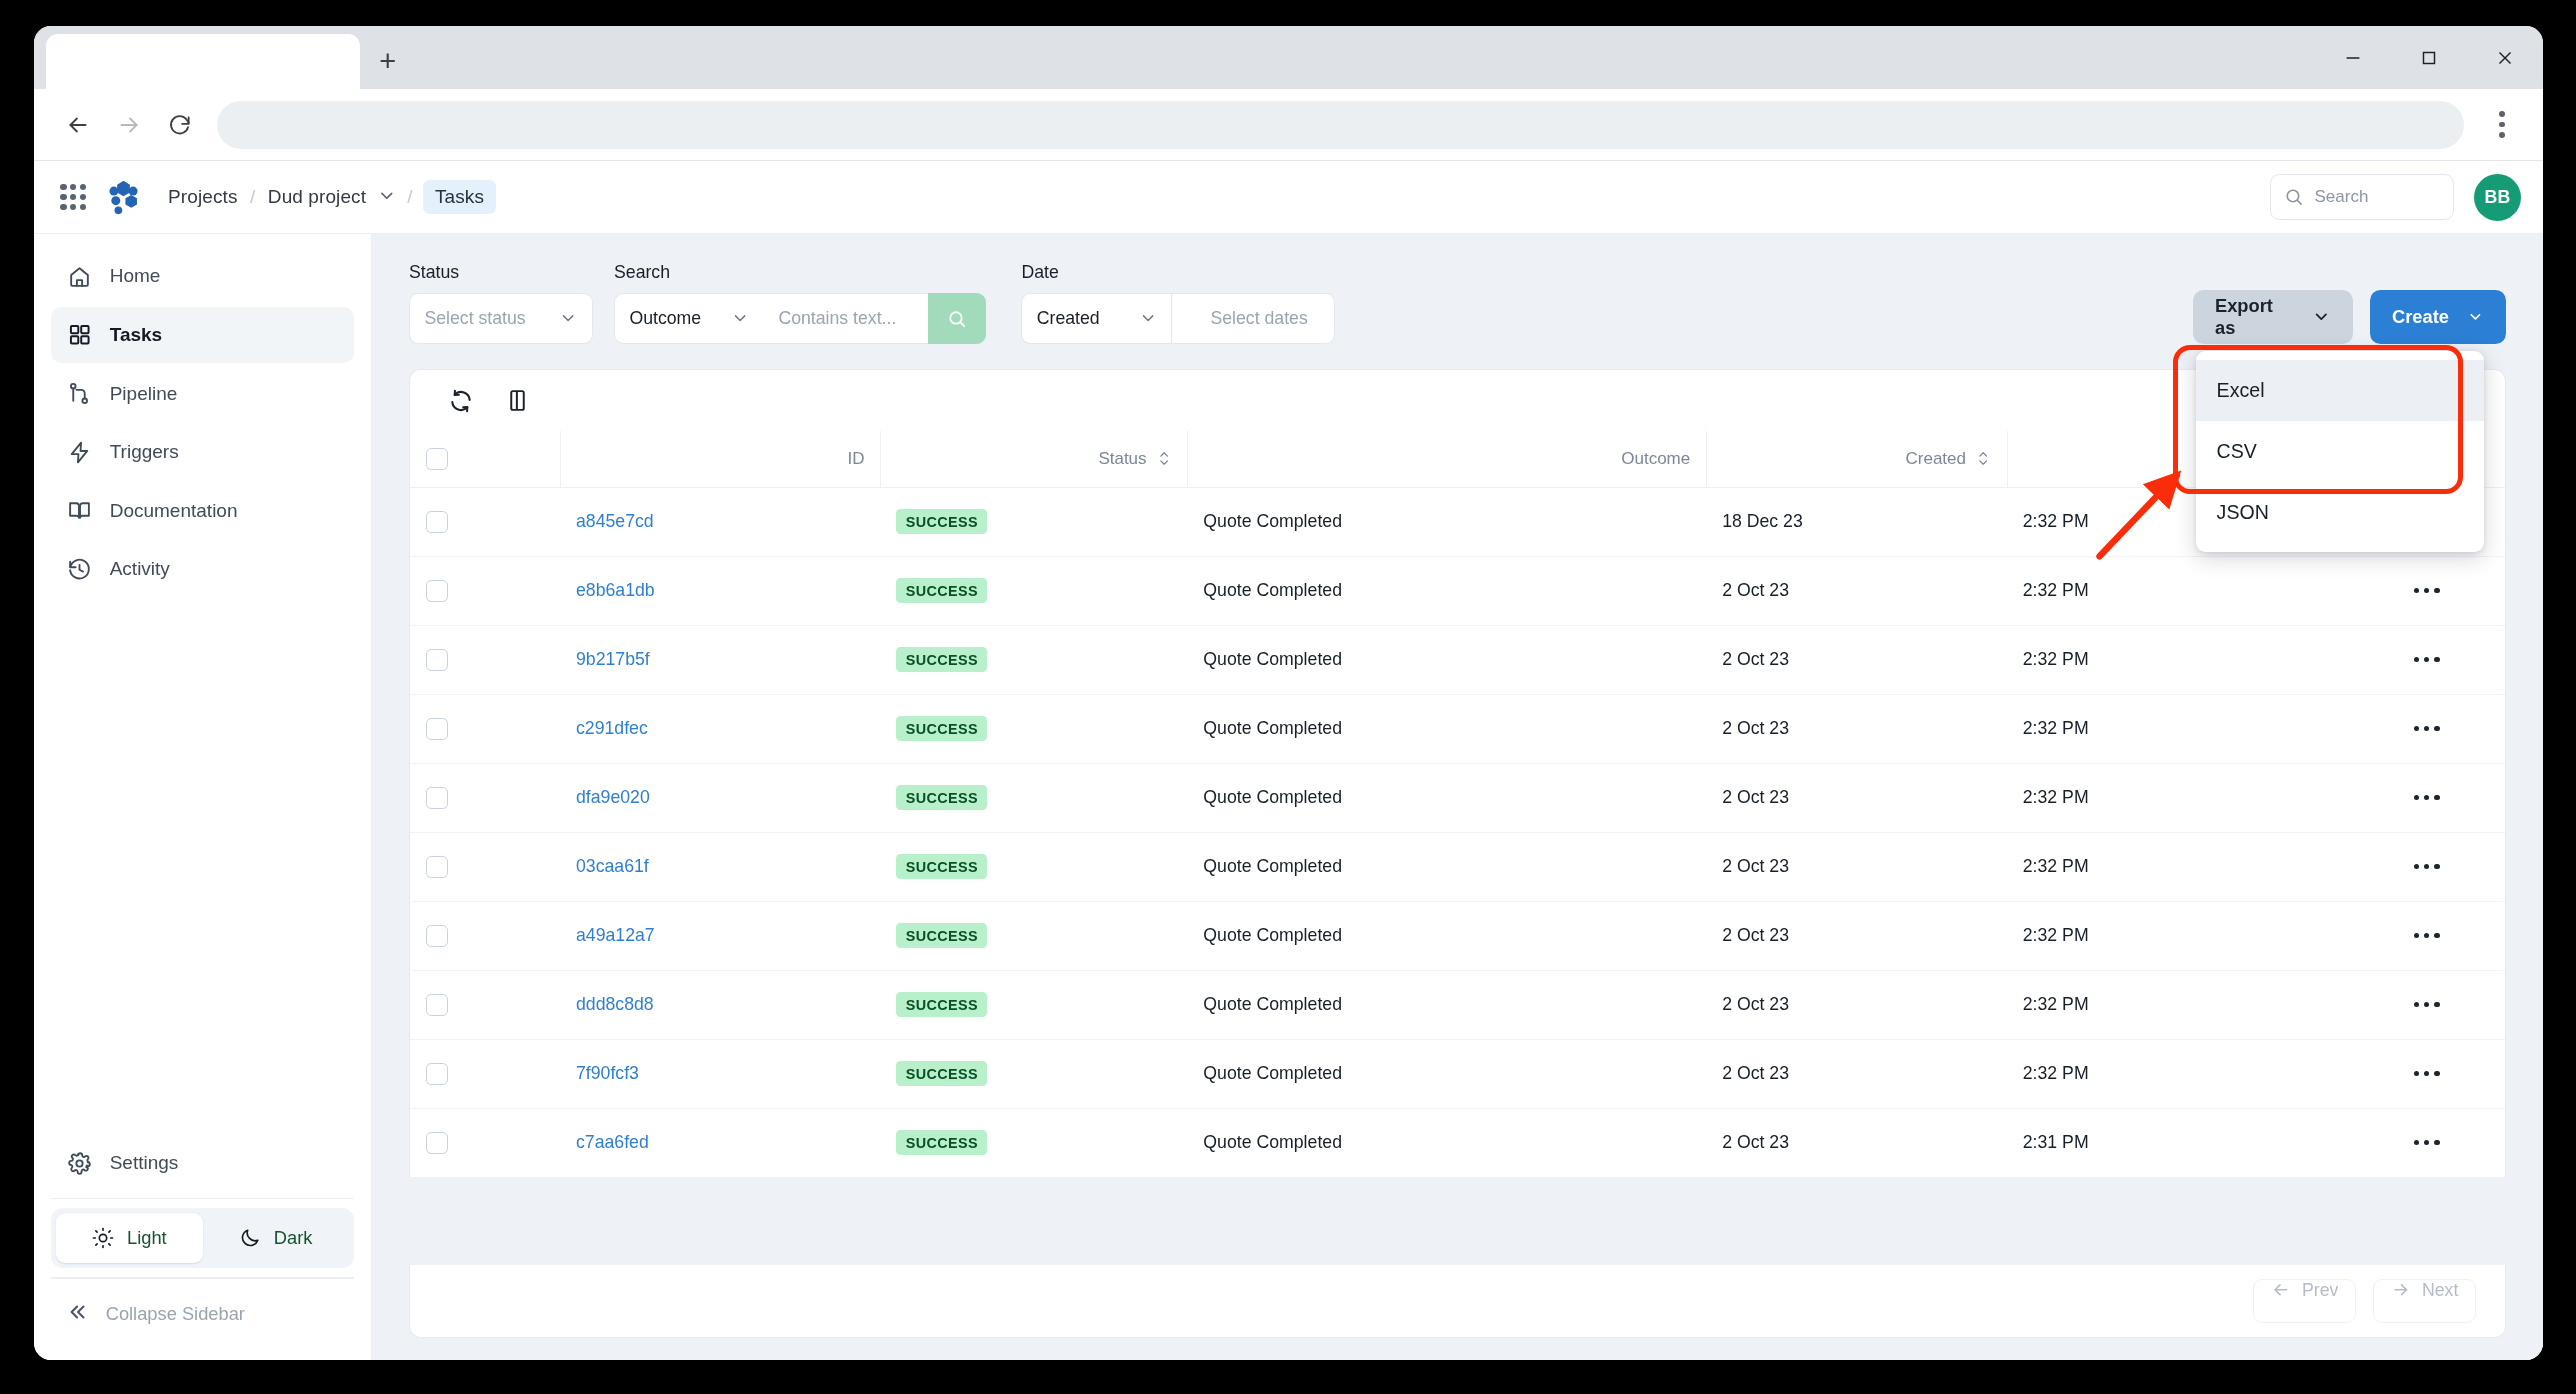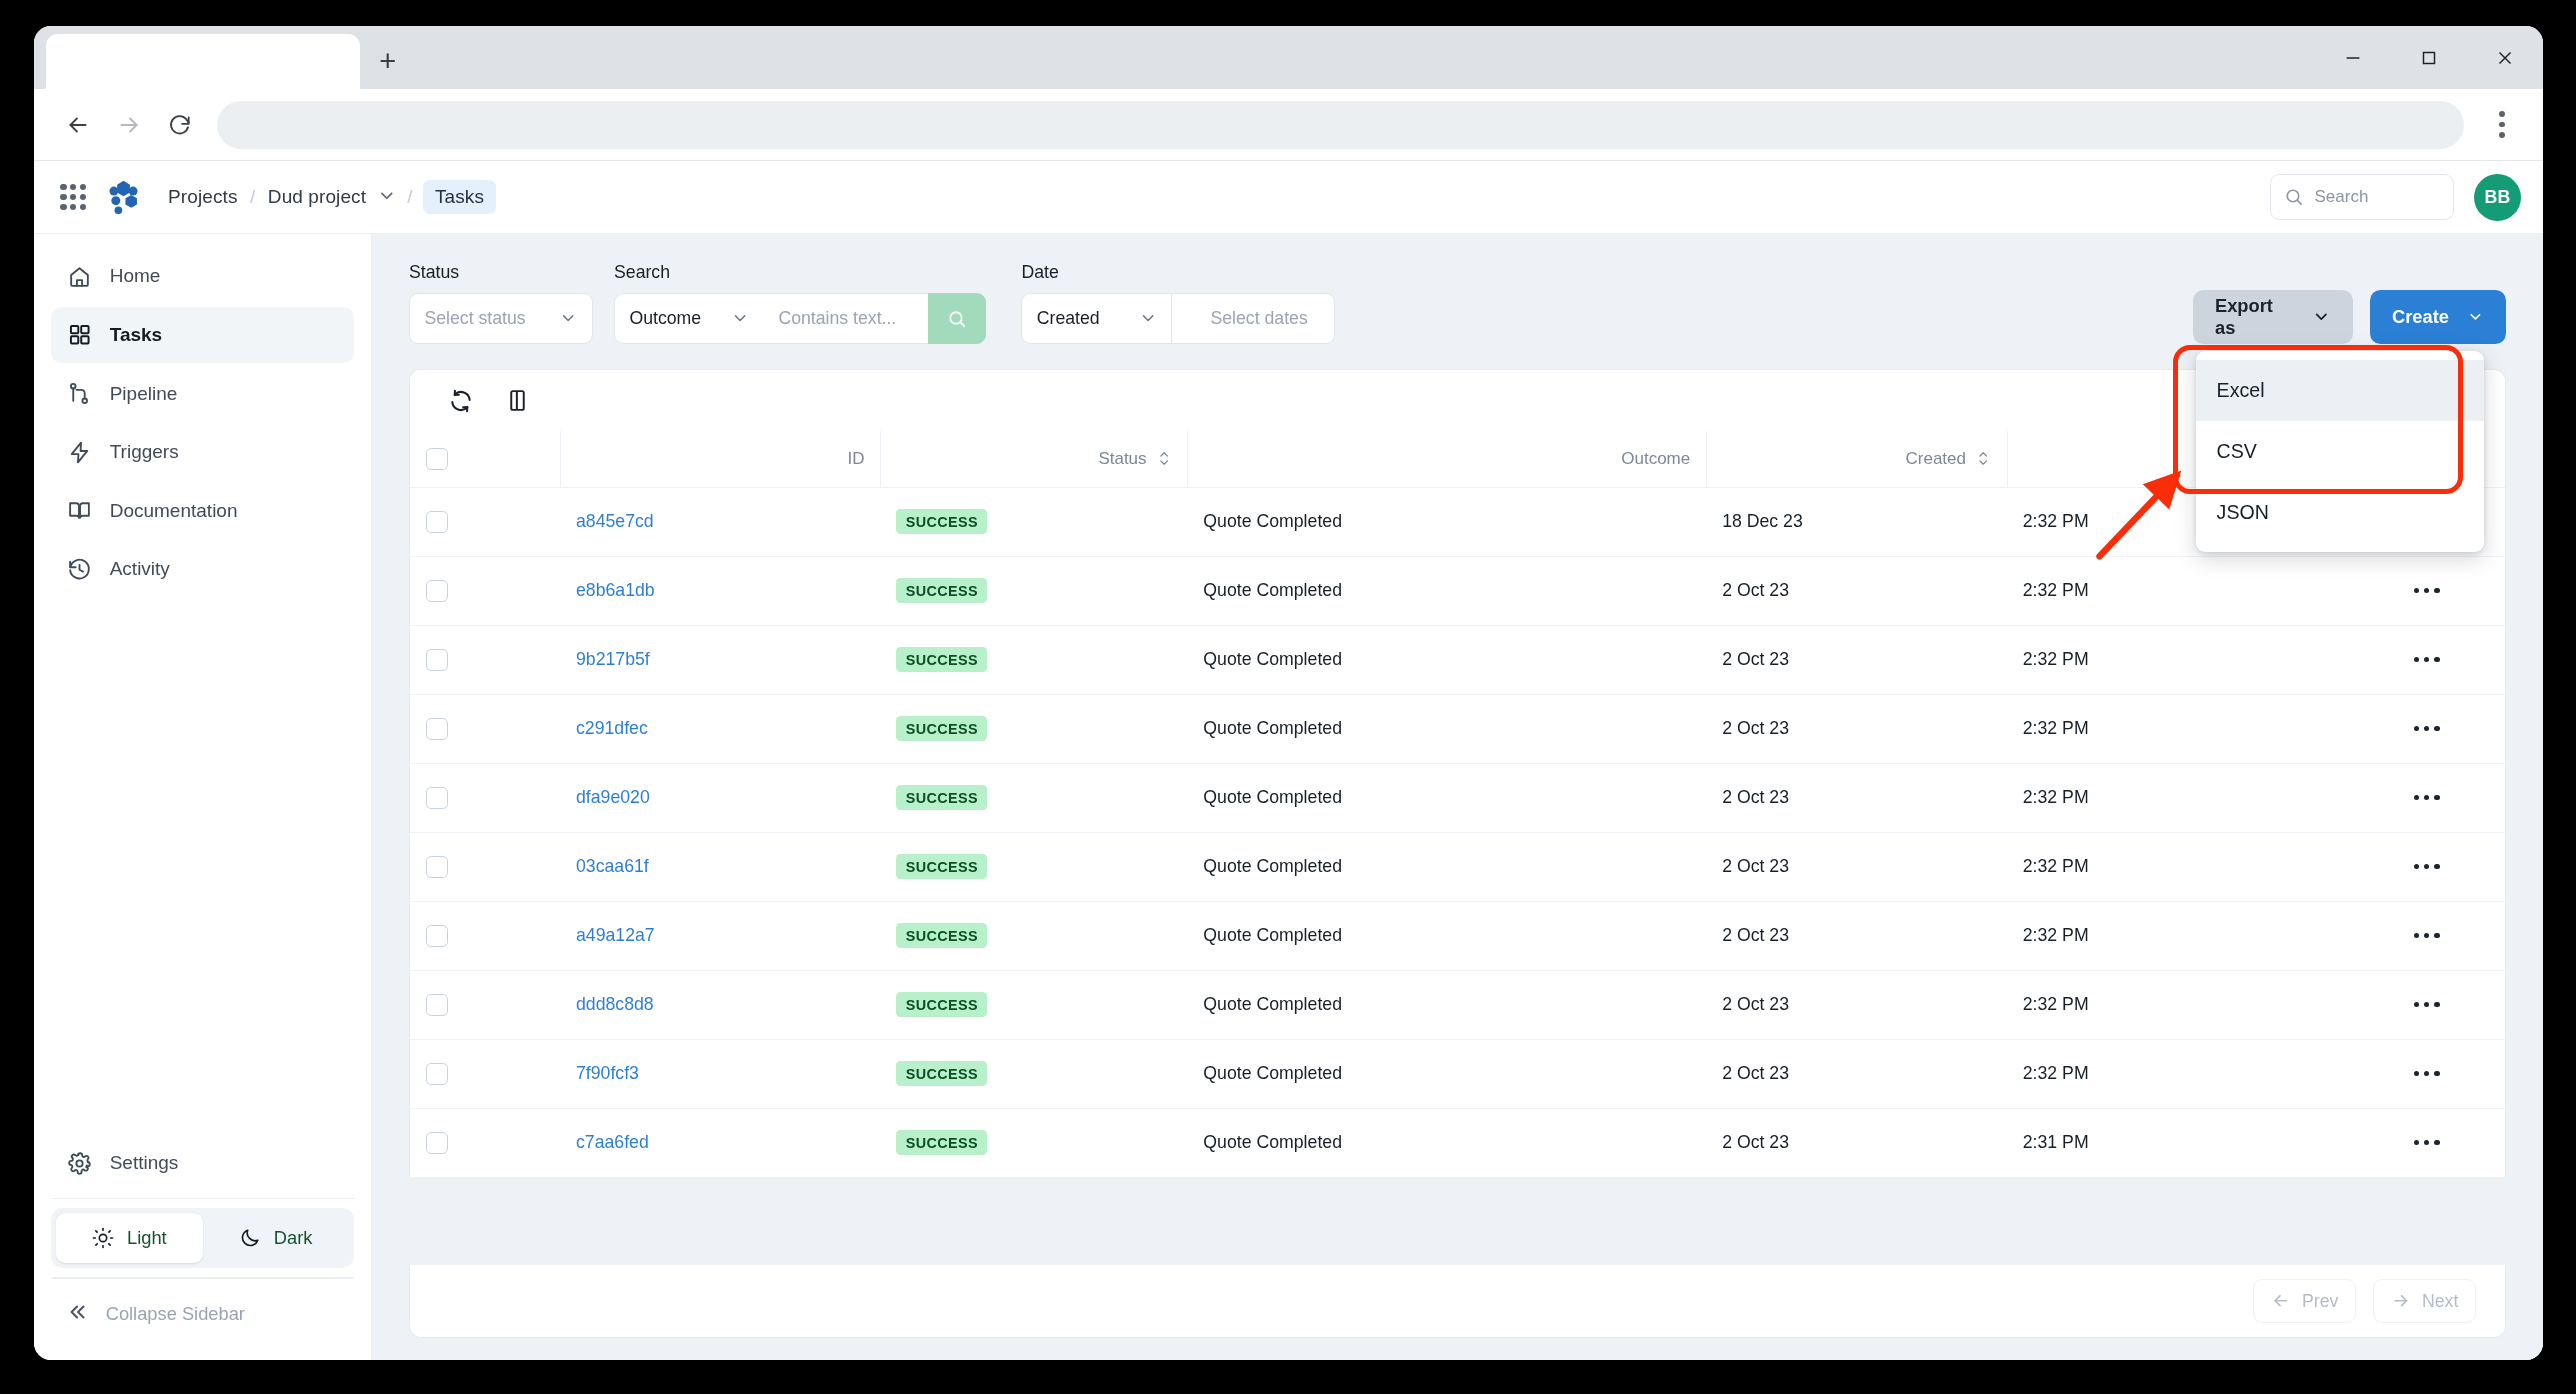--- a/index.html
+++ b/index.html
@@ -272,21 +272,21 @@
     border: 1.3px solid #e6eaf0;
     border-top: none;
     border-radius: 0 0 11.8px 11.8px;
     height: 73px;
     display: flex; align-items: center; justify-content: flex-end;
     gap: 17px; padding: 0 29px;
   }
   .pbtn {
     height: 44px; min-width: 103px;
     border: 1.3px solid #eef1f5; border-radius: 9.2px;
-    display: flex; align-items: center; justify-content: center; gap: 11.8px;
+    display: flex; justify-content: center; gap: 11.8px;
     font-size: 17.7px; color: #b3bcc8;
   }
   #tablegap { flex: 1; background: #eef1f6; }
   #pagerzone { padding-top: 31px; padding-bottom: 22px; background: #eef1f6; }
 </style>
 </head>
 <body>
 
 <div id="os-window">
 

